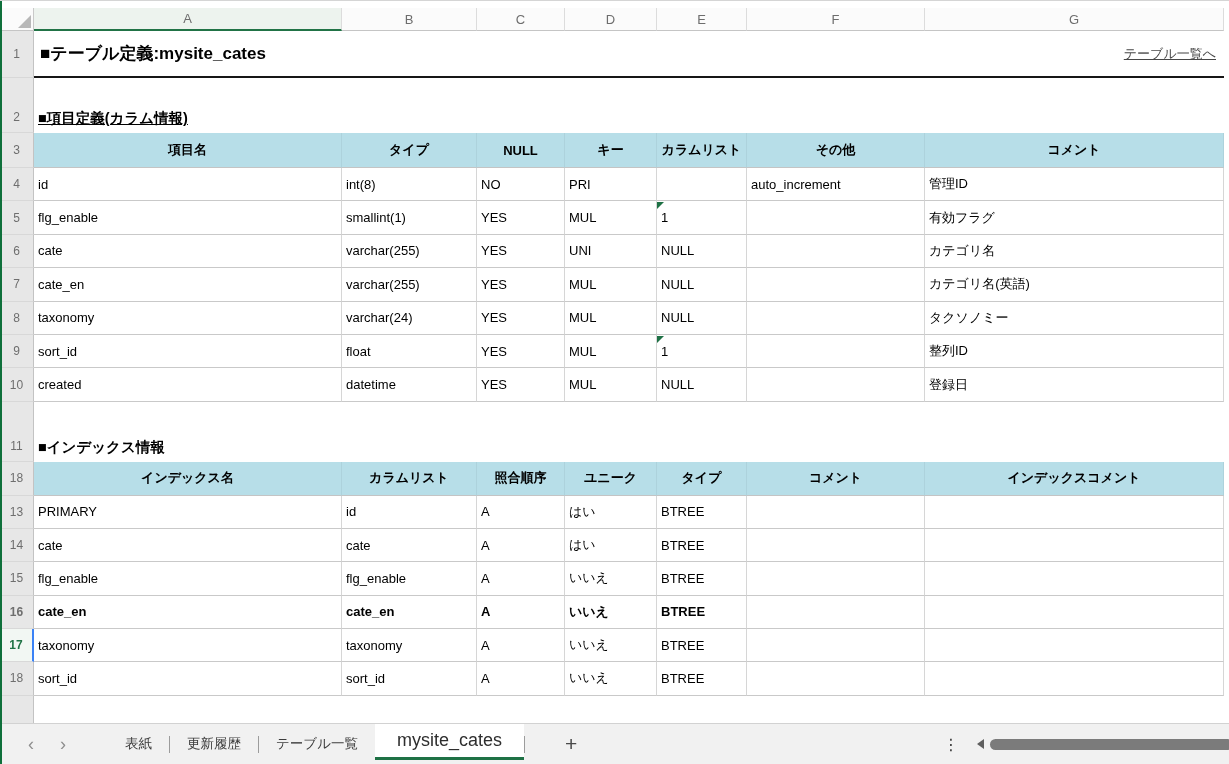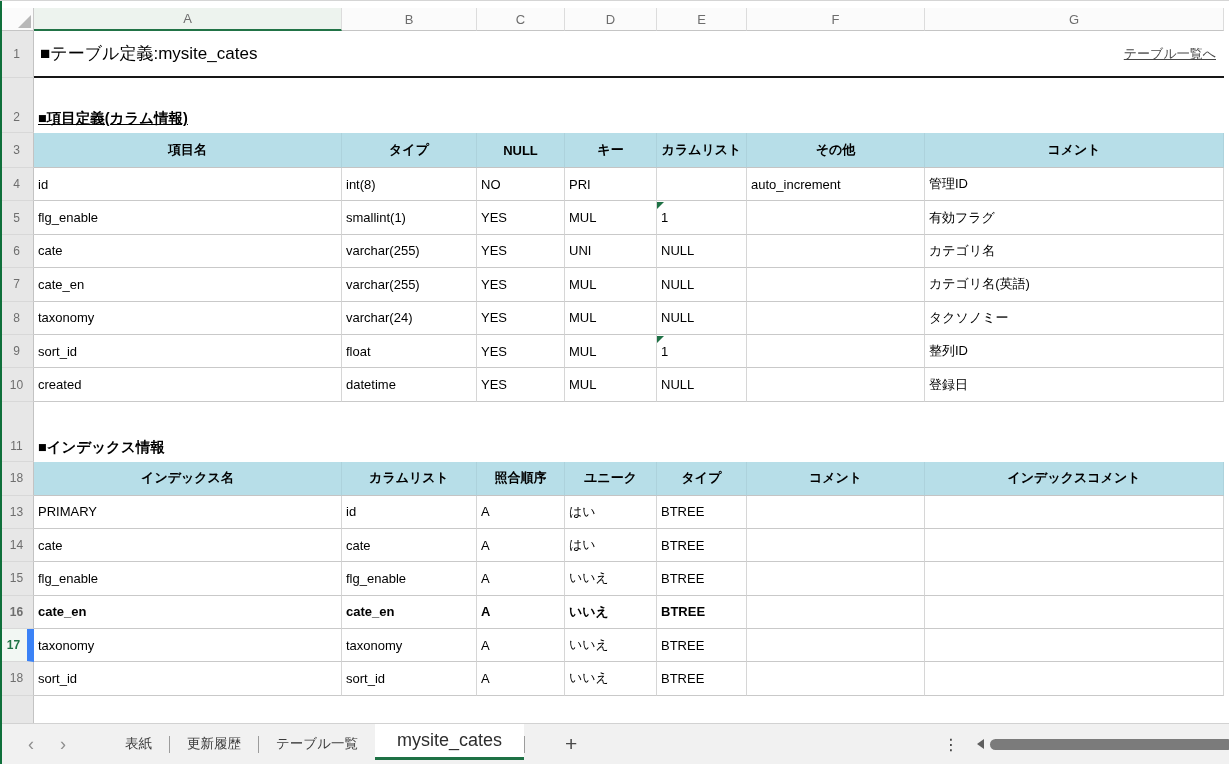--- a/index.html
+++ b/index.html
@@ -10,27 +10,27 @@
   
   .colhdr-row{display:flex;margin-top:7px;height:23px;flex-shrink:0;}
   .corner{width:34px;flex-shrink:0;box-sizing:border-box;background:#fbfbfb;border-right:1px solid #c9c9c9;border-bottom:1px solid #c5c5c5;position:relative;}
   .corner-tri{position:absolute;right:2px;bottom:2px;width:0;height:0;border-left:13px solid transparent;border-bottom:13px solid #b8b8b8;}
   .colhdr{flex-shrink:0;box-sizing:border-box;background:#fbfbfb;border-right:1px solid #dcdcdc;border-bottom:1px solid #c5c5c5;color:#6d6d6d;font-size:13px;display:flex;align-items:center;justify-content:center;}
   .colhdr.sel{background:#EDF3EE;border-bottom:2px solid #217346;}
 
   .sheet-body{flex:1;display:flex;flex-direction:column;overflow:hidden;}
   .row{display:flex;flex-shrink:0;}
   .rownum{width:34px;flex-shrink:0;box-sizing:border-box;background:#E7E7E7;border-right:1px solid #c3c3c3;border-bottom:1px solid #d8d8d8;color:#6e6e6e;font-size:12px;display:flex;align-items:center;justify-content:center;}
-  .rownum.sel{background:#F2F7F3;color:#217346;border-right:7px solid #3b82f6;font-weight:bold;}
+  .rownum.sel{background:#F2F7F3;color:#217346;border-right:2px solid #3b82f6;font-weight:bold;}
   .row.tall .rownum{align-items:flex-end;padding-bottom:8px;}
   .cell{flex-shrink:0;box-sizing:border-box;font-size:13px;color:#000;display:flex;align-items:center;padding:0 0 0 4px;position:relative;overflow:hidden;white-space:nowrap;}
   .tcell{border-right:1px solid #d6d6d6;border-bottom:1px solid #c9c9c9;}
   .thead-row .cell{background:#B7DEE8;justify-content:center;font-weight:bold;padding:0;border-right:1px solid rgba(0,0,0,0.05);border-bottom:1px solid #c4c4c4;}
   .title-row .cell{border-bottom:2px solid #161616;}
-  .title-cell{font-size:17px;font-weight:normal;padding-left:6px;}
+  .title-cell{font-size:17px;font-weight:bold;padding-left:6px;}
   .link-cell{justify-content:flex-end;padding-right:8px;}
   .link-cell span{color:#474747;text-decoration:underline;font-size:13px;cursor:pointer;}
   .heading-cell{font-size:14.5px;font-weight:bold;}
   .row.tall .cell{align-items:flex-end;padding-bottom:5px;}
   .flagged::before{content:'';position:absolute;top:1px;left:0;width:0;height:0;border-top:7px solid #1E7145;border-right:7px solid transparent;}
   .filler{flex:1;display:flex;}
   .filler .rownum{border-bottom:none;}
   .filler .rest{flex:1;background:#fff;}
 
   

